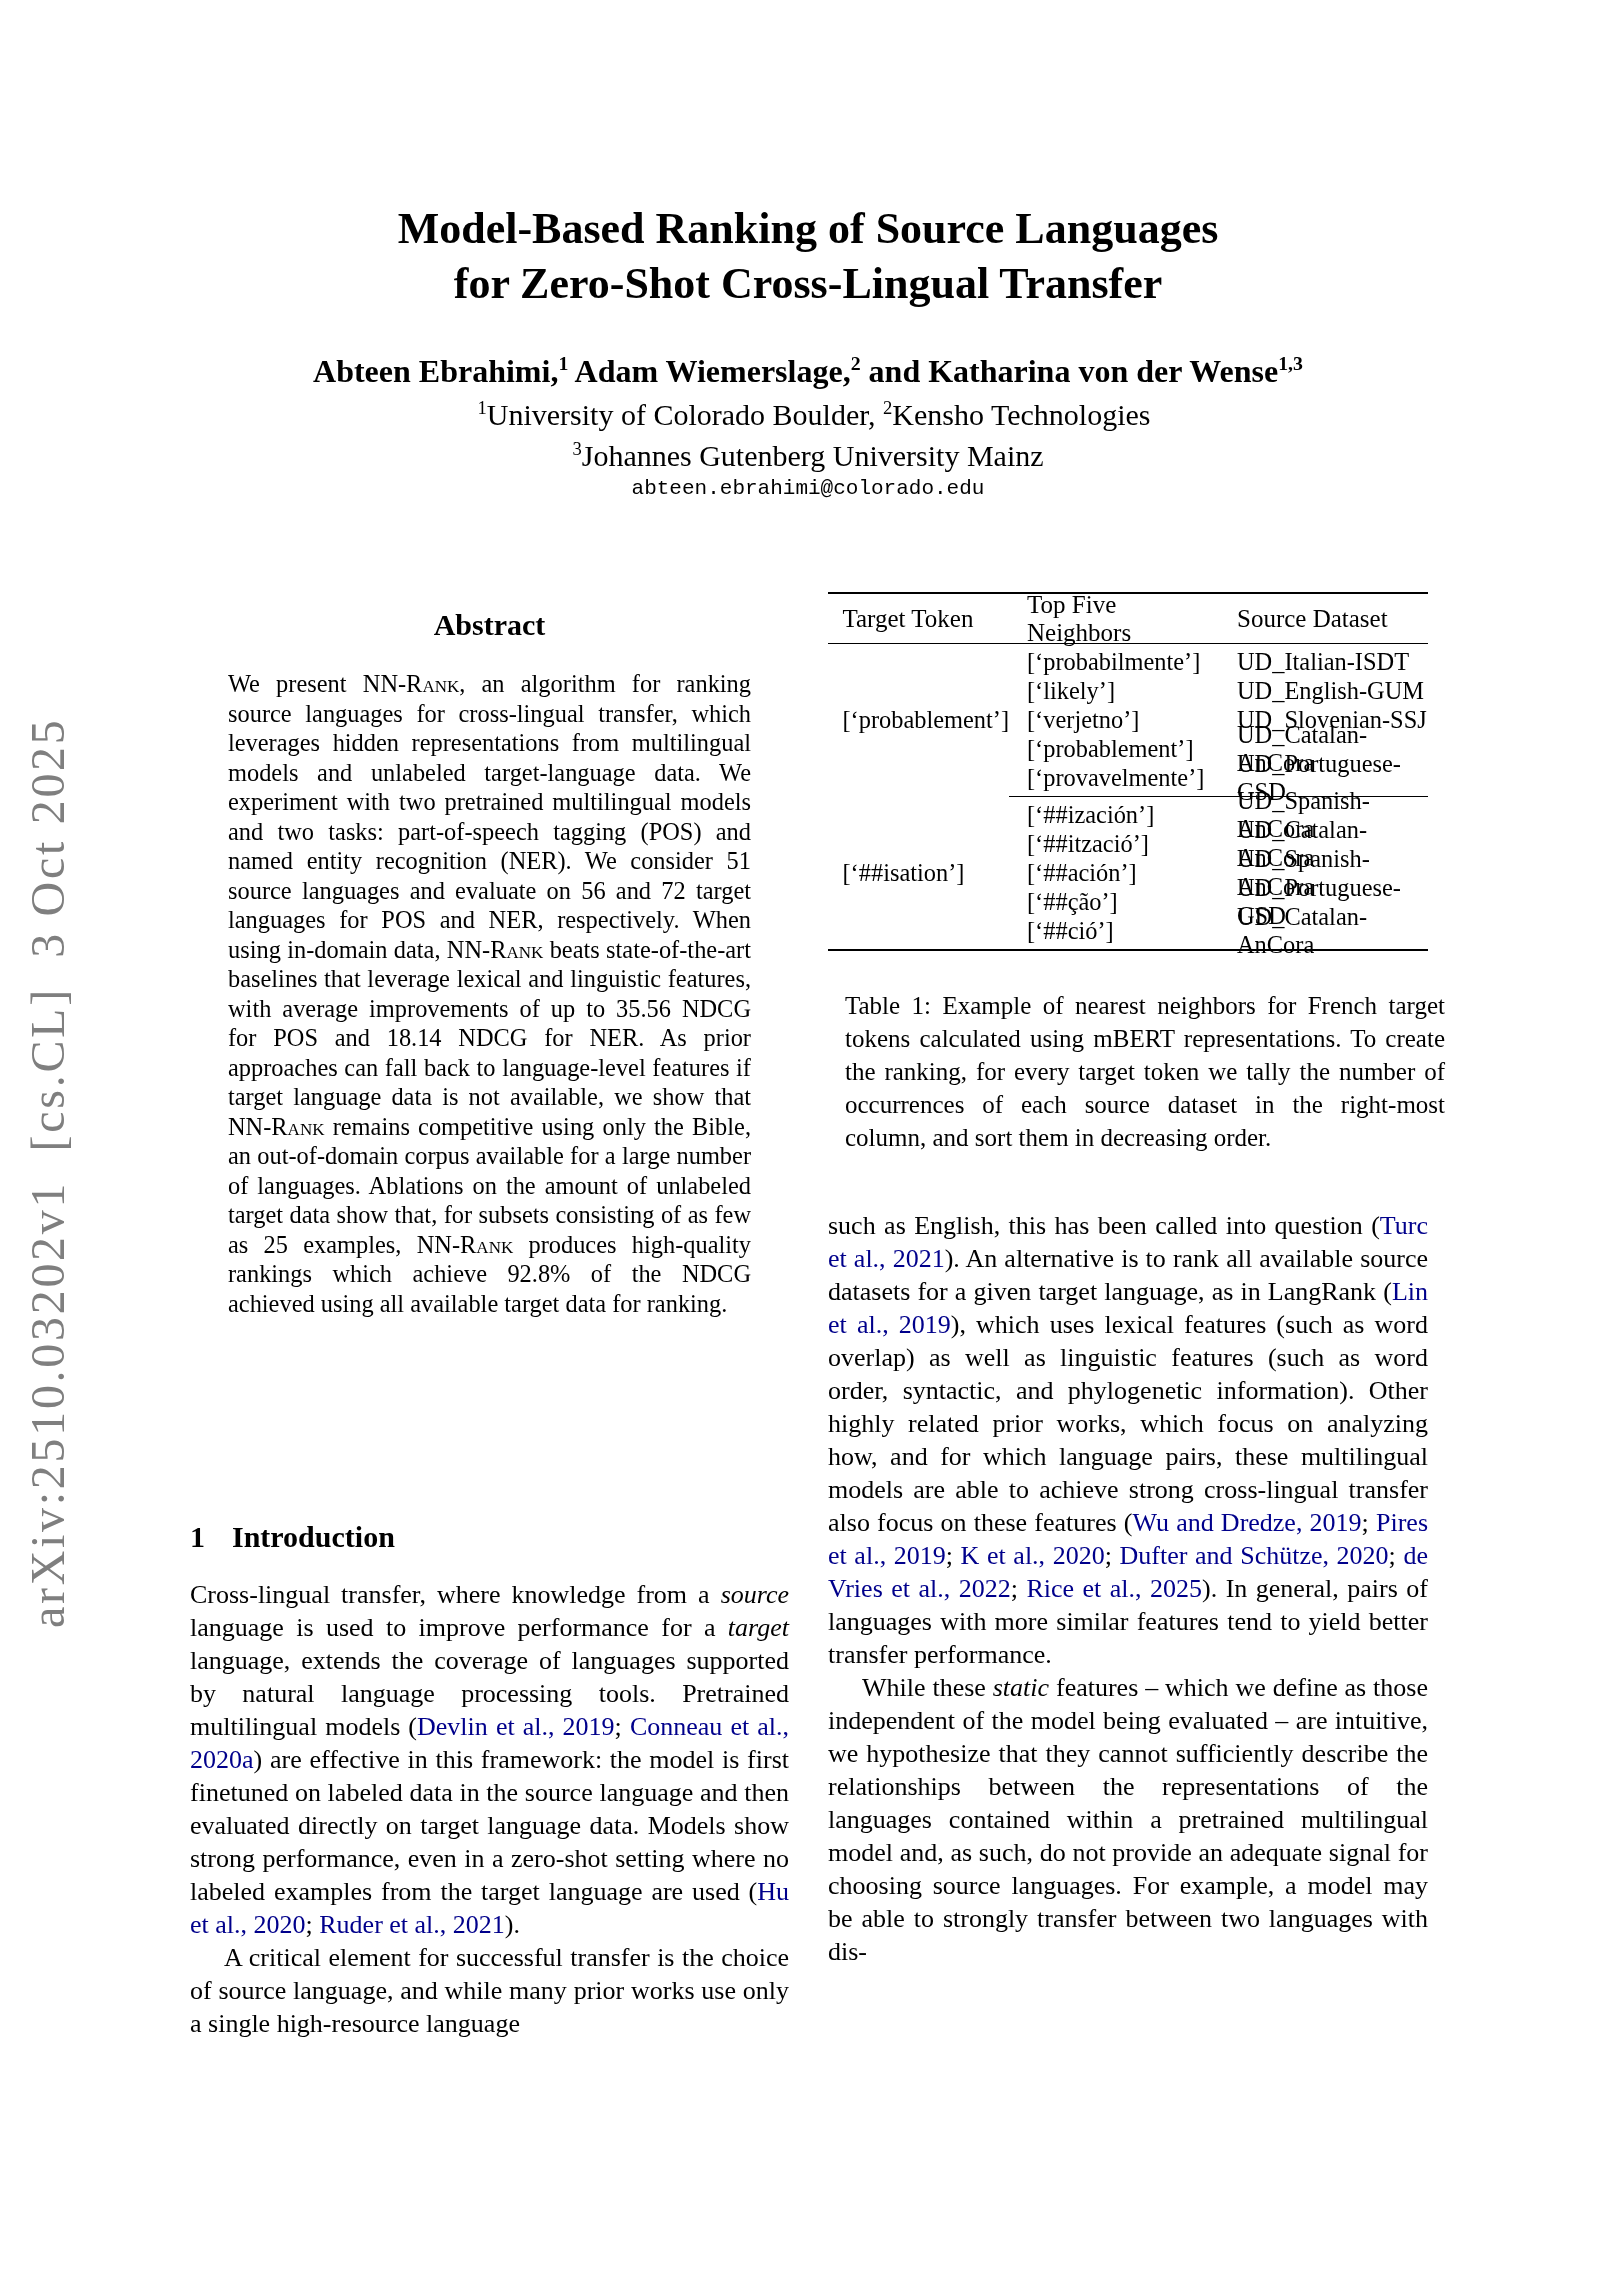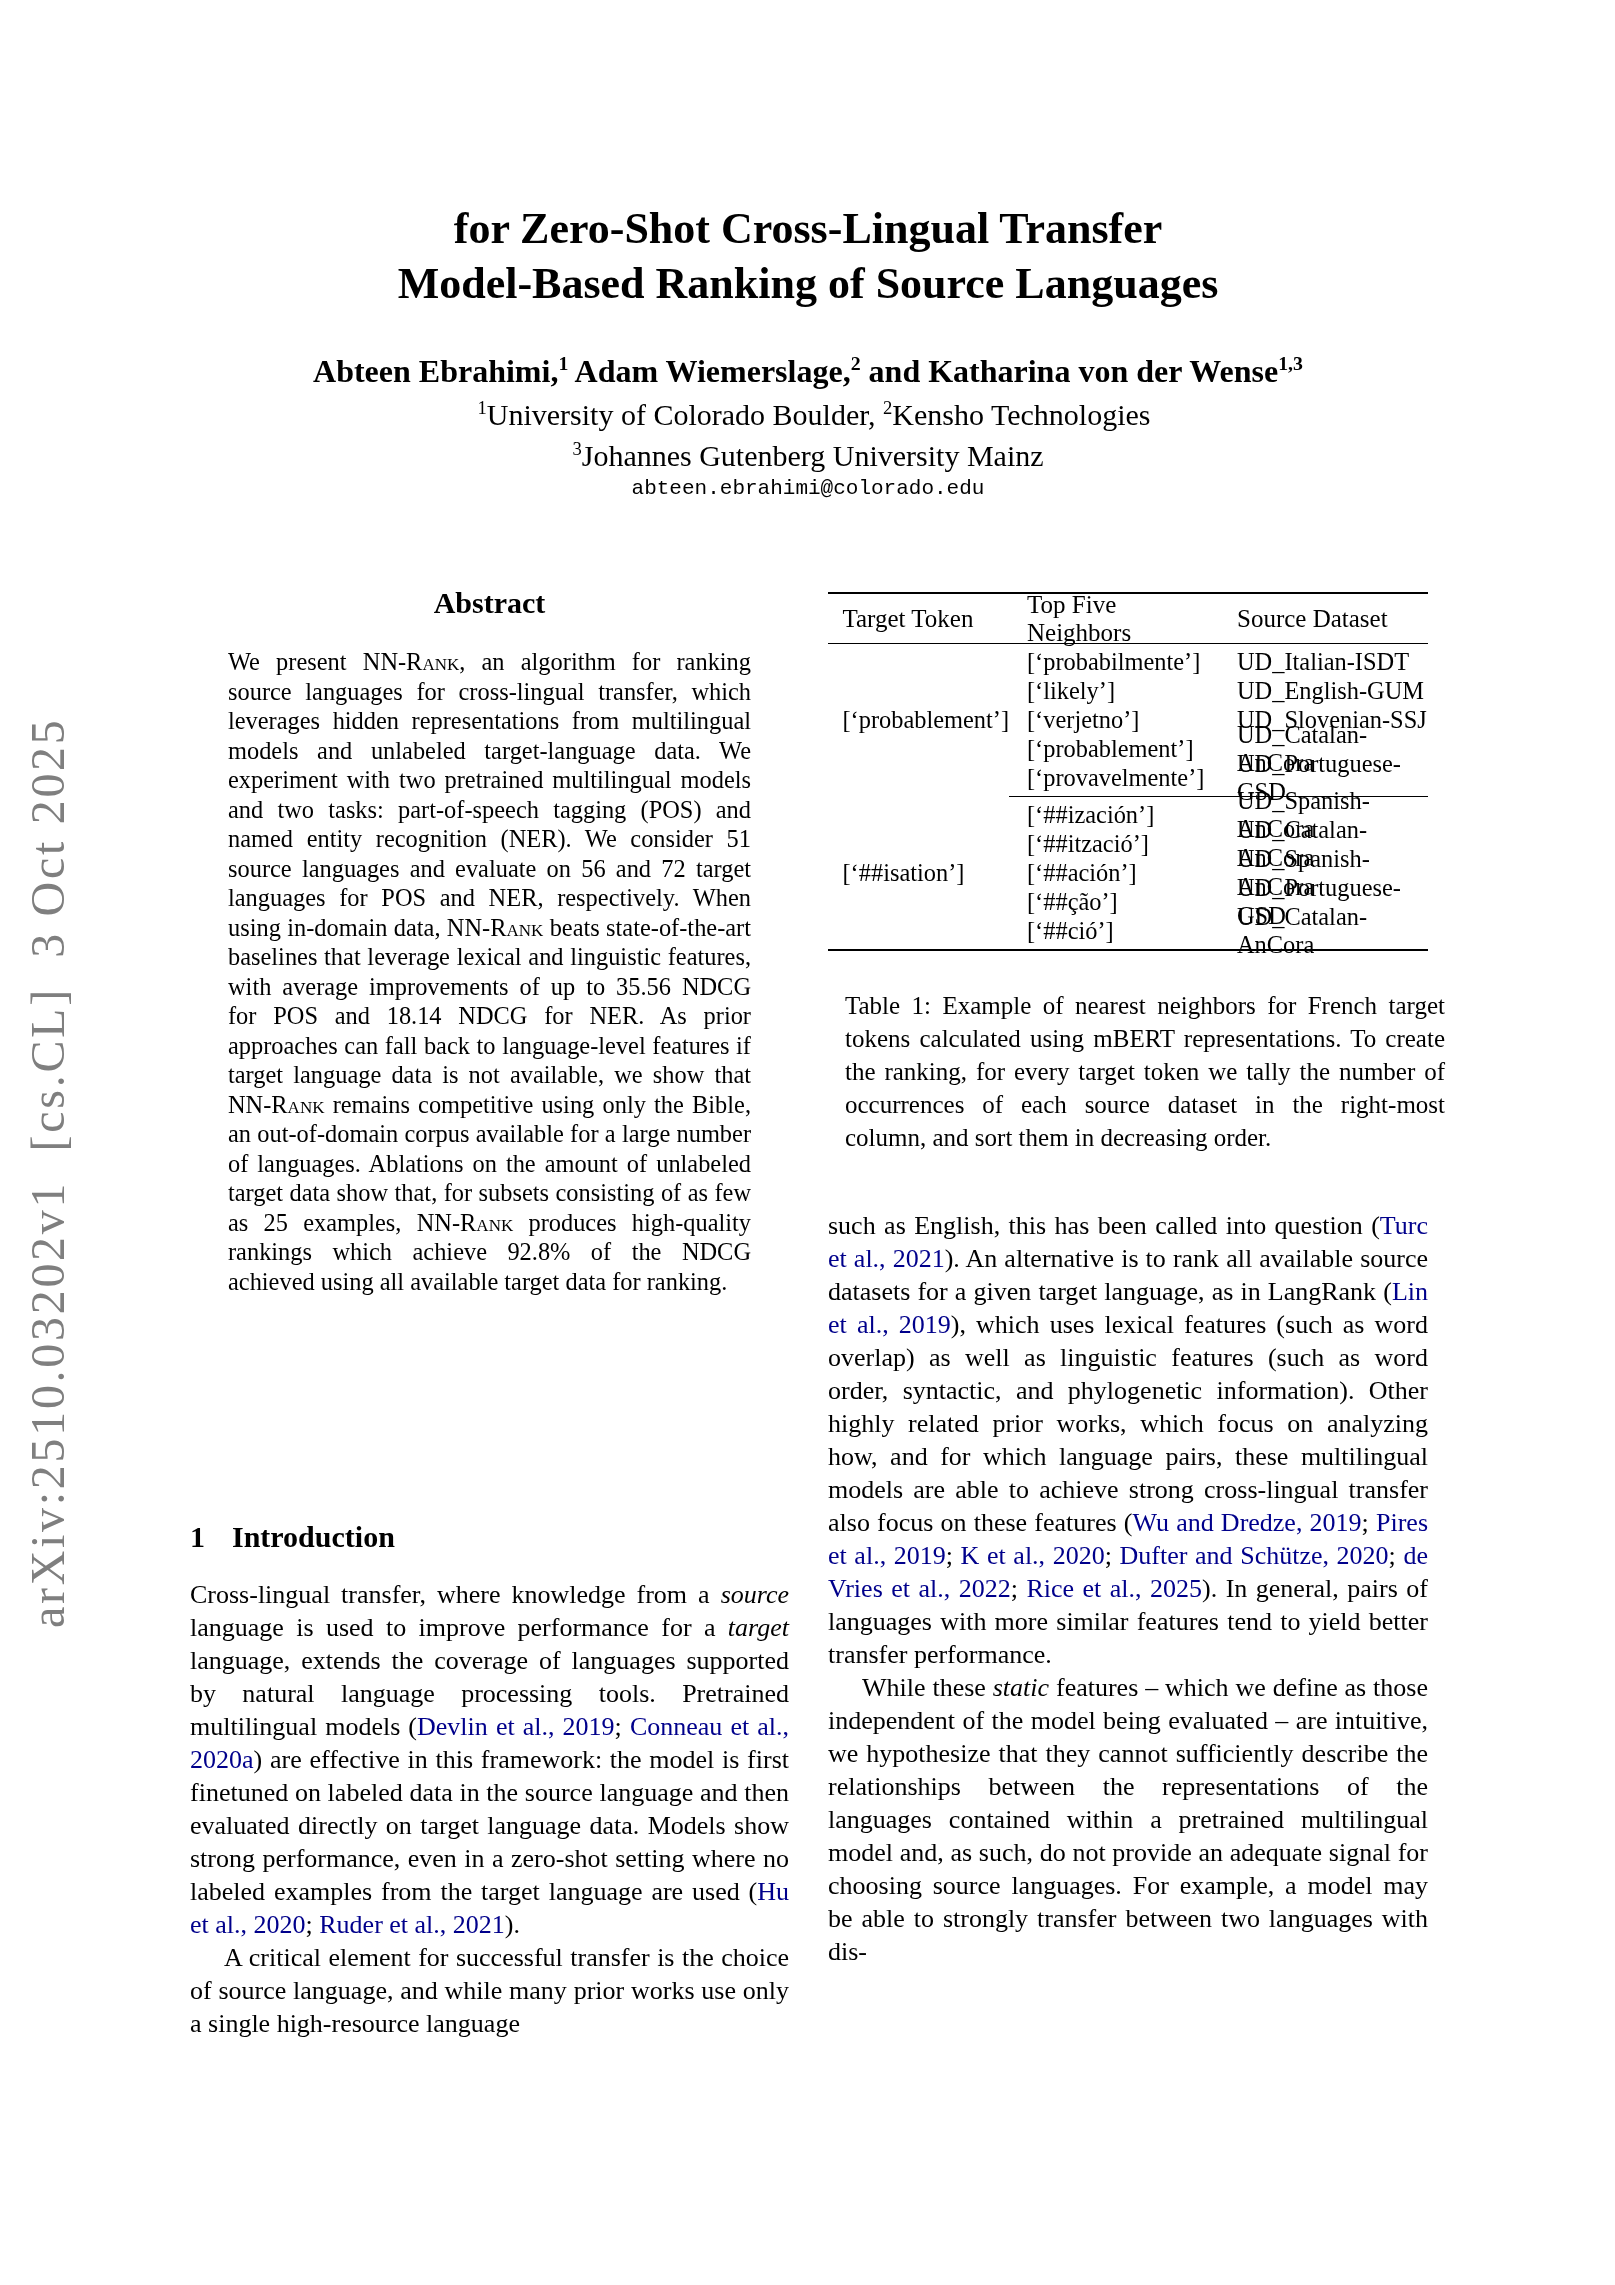--- a/index.html
+++ b/index.html
@@ -32,21 +32,21 @@
   .email{
     position:absolute;left:0;right:0;top:477px;text-align:center;
     font-family:"Liberation Mono", monospace;font-size:21px;
   }
   .sup{font-size:62%;vertical-align:super;line-height:0;}
   .sc{font-variant:small-caps;}
   .i{font-style:italic;}
   .link{color:#00008B;}
   
   .colblock{position:absolute;}
-  #abstract-block{left:190px;top:586px;width:599px;}
+  #abstract-block{left:190px;top:608px;width:599px;}
   .abs-head{margin-left:38px;width:523px;text-align:center;font-size:30px;font-weight:bold;}
   .abs-body{margin-left:38px;width:523px;margin-top:27px;text-align:justify;
             font-size:24.4px;line-height:29.5px;}
   #intro-block{left:190px;top:1520px;width:599px;}
   .sec-head{font-size:30px;font-weight:bold;}
   .sec-head .sec-num{margin-right:27px;}
   .body-par{margin-top:24.4px;text-align:justify;font-size:26px;line-height:33px;font-family:Liberation Serif, serif;}
   .body-par.cont{margin-top:0;}
   .indent{text-indent:34px;}
   
@@ -68,22 +68,22 @@
   #right-body{left:828px;top:1209px;width:600px;}
 </style>
 </head>
 <body>
 
 <div id="page">
 
   <div class="watermark">arXiv:2510.03202v1  [cs.CL]  3 Oct 2025</div>
 
   <div class="title">
+    <div>Model-Based Ranking of Source Languages</div>
     <div>for Zero-Shot Cross-Lingual Transfer</div>
-    <div>Model-Based Ranking of Source Languages</div>
   </div>
 
   <div class="authors">Abteen Ebrahimi,<span class="sup">1</span> Adam Wiemerslage,<span class="sup">2</span>  and  Katharina von der Wense<span class="sup">1,3</span></div>
   <div class="affil1"><span class="sup">1</span>University of Colorado Boulder, <span class="sup">2</span>Kensho Technologies</div>
   <div class="affil2"><span class="sup">3</span>Johannes Gutenberg University Mainz</div>
   <div class="email">abteen.ebrahimi@colorado.edu</div>
 
   <div id="abstract-block" class="colblock">
     <div class="abs-head">Abstract</div>
     <div class="abs-body">We present <span class="sc">NN-Rank</span>, an algorithm for ranking source languages for cross-lingual transfer, which leverages hidden representations from multilingual models and unlabeled target-language data. We experiment with two pretrained multilingual models and two tasks: part-of-speech tagging (POS) and named entity recognition (NER). We consider 51 source languages and evaluate on 56 and 72 target languages for POS and NER, respectively. When using in-domain data, <span class="sc">NN-Rank</span> beats state-of-the-art baselines that leverage lexical and linguistic features, with average improvements of up to 35.56 NDCG for POS and 18.14 NDCG for NER. As prior approaches can fall back to language-level features if target language data is not available, we show that <span class="sc">NN-Rank</span> remains competitive using only the Bible, an out-of-domain corpus available for a large number of languages. Ablations on the amount of unlabeled target data show that, for subsets consisting of as few as 25 examples, <span class="sc">NN-Rank</span> produces high-quality rankings which achieve 92.8% of the NDCG achieved using all available target data for ranking.</div>

